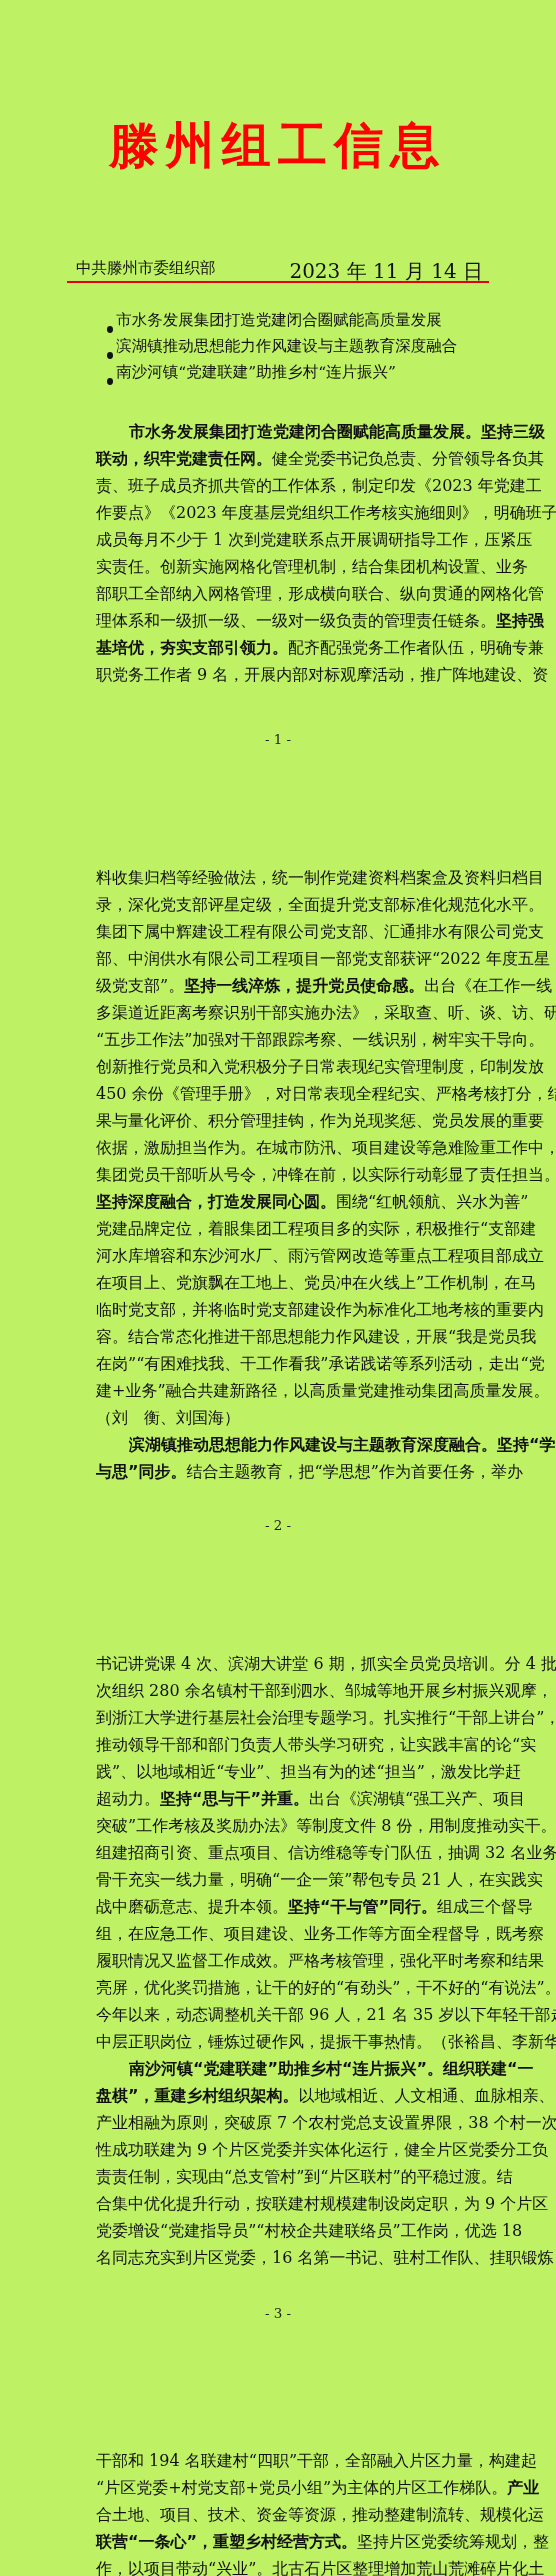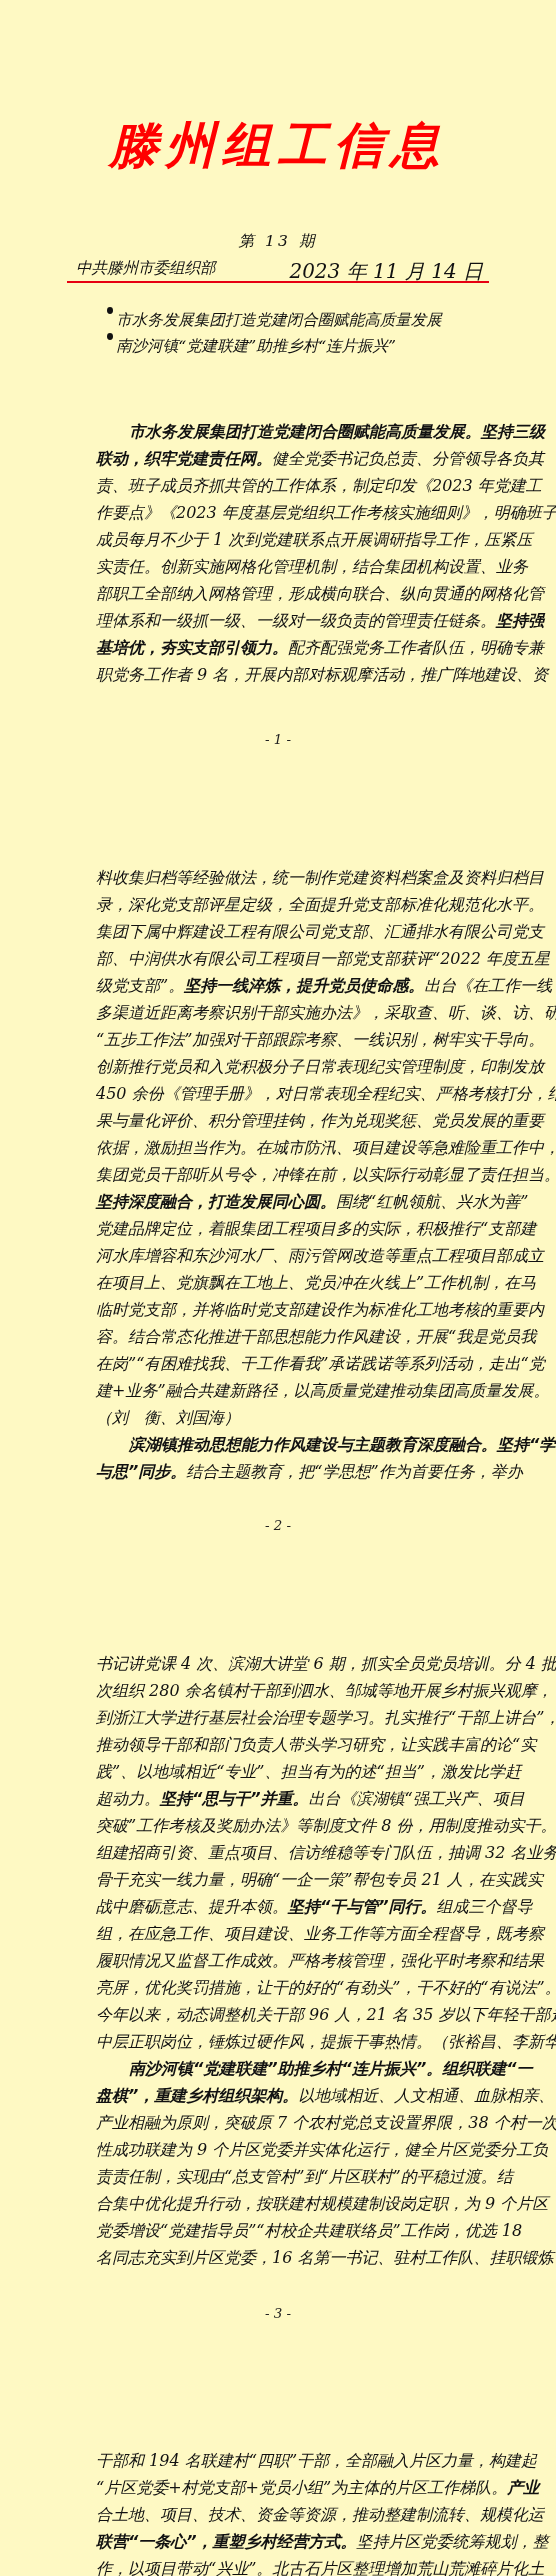--- a/index.html
+++ b/index.html
@@ -1,49 +1,52 @@
 <!DOCTYPE html>
 <html style="font-size:8.2px"><head>
 <meta charset="utf-8">
 <style>
   html, body { margin: 0; padding: 0; background: #ffffff; }
   body { width: 556px; height: 3148px; position: relative; overflow: hidden;
          font-family: "DejaVu Serif", "Liberation Serif", serif; color: #111; }
-  .page { position: absolute; left: 0; width: 556px; height: 787px; background: #fef9c3; font-style: italic; }
+  .page { position: absolute; left: 0; width: 556px; height: 787px; background: #bef264; }
   .masthead { position: absolute; left: 0; width: 556px; top: 117px; text-align: center;
               font-family: "DejaVu Sans", sans-serif; font-weight: bold; color: #ff0000;
               font-size: 49px; letter-spacing: 7.2px; line-height: 57px; }
   .issue { position: absolute; top: 231px; left: 0; width: 556px; text-align: center;
            font-size: 15.5px; letter-spacing: 3.1px; }
   .org { position: absolute; top: 258px; left: 76px; font-size: 15.5px; }
   .date { position: absolute; top: 258px; right: 73px; font-size: 20px; }
   .redline { position: absolute; top: 281px; left: 67px; width: 422px; height: 1.5px; background: #e60012; }
   .toc { position: absolute; top: 307px; left: 107px; font-size: 15.5px; line-height: 26px; }
-  .toc-item { display: flex; align-items: flex-start; }
+  .toc-item { display: flex; align-items: flex-end; }
   .toc-dot { display: inline-block; width: 6.2px; height: 7.2px; border-radius: 50%; background: #111; margin-right: 3.1px; }
   .body { position: absolute; left: 81px; width: 399px; font-size: 16px; line-height: 27px; margin-left: 15px; }
   .line { white-space: nowrap; height: 27px; text-align: justify; text-align-last: justify; }
   .line.last { text-align-last: left; }
   .indent { padding-left: 33px; }
   b, .bold { font-family: "DejaVu Sans", sans-serif; font-weight: bold; }
   .pnum { position: absolute; left: 0; width: 556px; text-align: center; font-size: 13.4px; color: #222; }
 </style>
 </head>
 <body>
 
 <section class="page" style="top:0px;">
   <div class="masthead">滕州组工信息</div>
-  <div class="issue">第 13 期</div>
   <div class="org">中共滕州市委组织部</div>
   <div class="date">2023 年 11 月 14 日</div>
   <div class="redline"></div>
   <div class="toc">
     <div class="toc-item">
         <span class="toc-dot"></span>
         <span>市水务发展集团打造党建闭合圈赋能高质量发展</span>
+      </div>
+    <div class="toc-item">
+        <span class="toc-dot"></span>
+        <span>滨湖镇推动思想能力作风建设与主题教育深度融合</span>
       </div>
     <div class="toc-item">
         <span class="toc-dot"></span>
         <span>南沙河镇“党建联建”助推乡村“连片振兴”</span>
       </div>
   </div>
   <div class="body" style="top:418px;">
       <div class="line indent"><span class="bold">市水务发展集团打造党建闭合圈赋能高质量发展。坚持三级</span></div>
       <div class="line"><span class="bold">联动，织牢党建责任网。</span><span>健全党委书记负总责、分管领导各负其</span></div>
       <div class="line"><span>责、班子成员齐抓共管的工作体系，制定印发《2023 年党建工</span></div>

